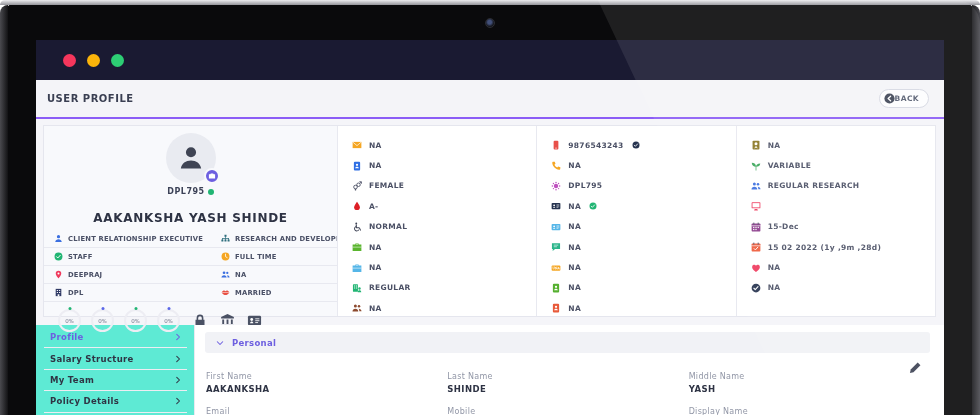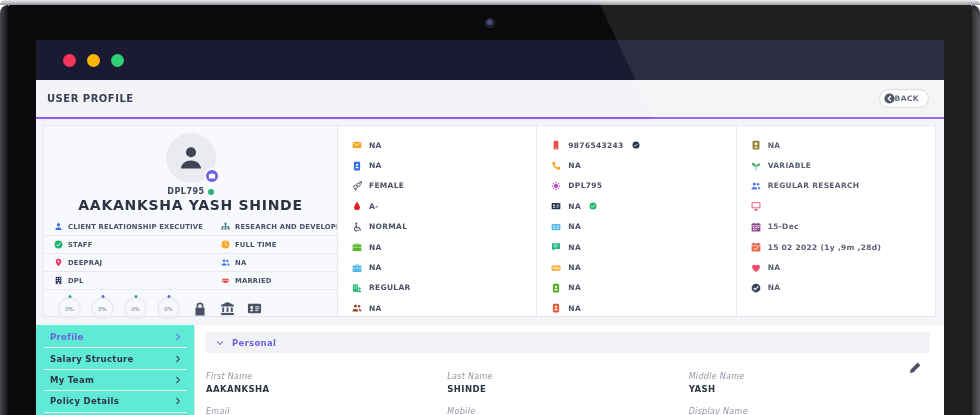--- a/index.html
+++ b/index.html
@@ -40,21 +40,21 @@
   .panel-a { width:294px; flex:none; background:#f8f9fc; border-right:1px solid #e8e9f0;
              display:flex; flex-direction:column; }
   .avatar-wrap { text-align:center; padding-top:7px; line-height:0; }
   .avatar { width:50px; height:50px; border-radius:50%; background:#e9ebf1; position:relative;
             display:inline-flex; align-items:center; justify-content:center; }
   .cam-badge { position:absolute; right:-4px; bottom:-1px; width:16px; height:16px; border-radius:50%;
                background:#6d5fe0; border:2px solid #f8f9fc; display:flex; align-items:center;
                justify-content:center; cursor:pointer; }
   .emp-code { text-align:center; font-size:8px; font-weight:bold; color:#3c4257; letter-spacing:.5px; margin-top:4px; }
   .emp-code .dot { display:inline-block; width:6px; height:6px; border-radius:50%; vertical-align:-1px; margin-left:3px; }
-  .emp-name { text-align:center; font-size:14px; font-weight:bold; color:#2e3344; letter-spacing:.7px; margin-top:1px; }
+  .emp-name { text-align:center; font-size:12px; font-weight:bold; color:#2e3344; letter-spacing:.7px; margin-top:15px; }
   .attr-grid { margin-top:5px; display:grid; grid-template-columns:57% 43%; }
   .attr-cell { display:flex; align-items:center; gap:5px; padding:4px 3px 4px 10px;
                border-top:1px solid #e8e9f0; font-size:6.8px; font-weight:bold; color:#4a5066;
                letter-spacing:.2px; white-space:nowrap; overflow:hidden; }
   .panel-a-footer { margin-top:auto; border-top:1px solid #e8e9f0; display:flex; align-items:center;
                     gap:10px; padding:7px 12px 8px 14px; }
   .ring { width:23px; height:23px; border:2px solid #ededf3; border-radius:50%; position:relative;
           display:flex; align-items:center; justify-content:center; font-size:5.5px; color:#70768a; flex:none; }
   .ring .rdot { position:absolute; top:-4px; left:50%; transform:translateX(-50%); width:3px; height:3px; border-radius:50%; }
   .shortcut { color:#4a5164; display:inline-flex; cursor:pointer; margin-left:2px; }
@@ -73,21 +73,21 @@
               border-bottom:1px solid #ededf2; font-size:8.5px; font-weight:bold; color:#2f3444;
               letter-spacing:.3px; padding:0 5px 0 6px; cursor:pointer; }
   .nav-item.active { color:#6d5fe0; }
   .nav-item .chev { display:inline-flex; }
   .content { flex:1; background:#fff; border-left:1px solid #e8e9f0; padding:7px 14px 16px 10px; position:relative; }
   .accordion { background:#f1f2f6; border-radius:3px; height:21px; display:flex; align-items:center;
                gap:8px; padding:0 11px; color:#6d5fe0; font-size:8.5px; font-weight:bold;
                letter-spacing:.3px; cursor:pointer; }
   .edit-pencil { position:absolute; right:22px; top:36px; color:#3d4254; cursor:pointer; }
   .fields { display:grid; grid-template-columns:1fr 1fr 1fr; margin-top:19px; row-gap:13px; padding-left:1px; }
-  .field-label { font-size:8px; color:#9196a6; letter-spacing:.3px;font-style:italic; }
+  .field-label { font-size:8px; color:#9196a6; letter-spacing:.3px; }
   .field-value { font-size:8.5px; font-weight:bold; color:#2e3344; letter-spacing:.4px; margin-top:3px; min-height:9px; }
 </style>
 </head>
 <body>
 
 <div class="stage">
   <div class="laptop">
     <div class="edge-top"></div>
     <div class="edge-left"></div>
     <div class="edge-right"></div>

